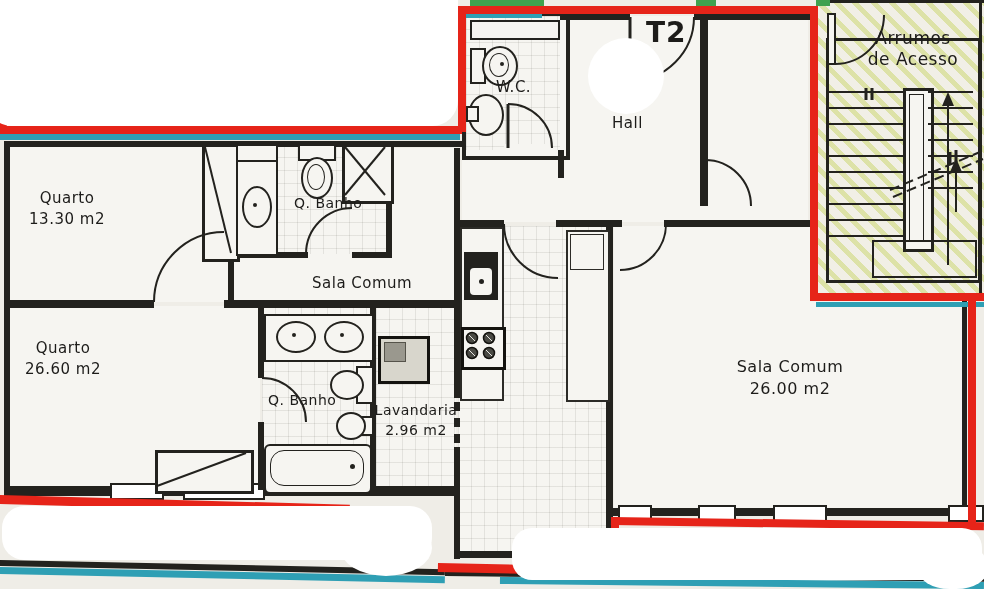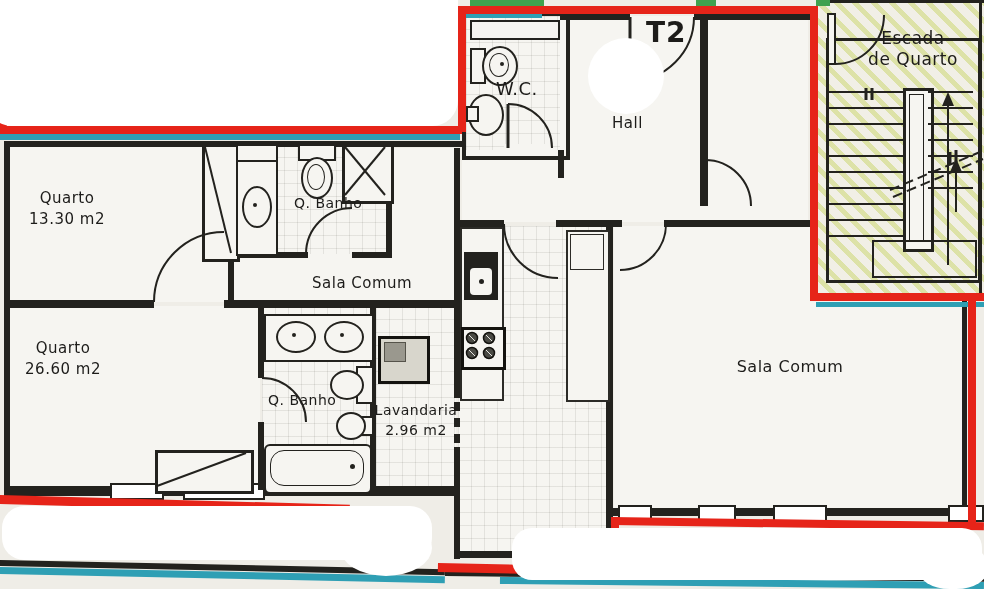--- a/index.html
+++ b/index.html
@@ -246,28 +246,28 @@
   <div class="blob" style="left:-14px;top:-12px;width:472px;height:138px;border-radius:0 0 26px 26px;"></div>
   <div class="blob" style="left:588px;top:38px;width:76px;height:76px;border-radius:50%;"></div>
   <div class="blob" style="left:2px;top:506px;width:430px;height:54px;border-radius:22px;"></div>
   <div class="blob" style="left:340px;top:520px;width:92px;height:56px;border-radius:50%;"></div>
   <div class="blob" style="left:512px;top:528px;width:470px;height:52px;border-radius:20px;"></div>
   <div class="blob" style="left:918px;top:545px;width:70px;height:44px;border-radius:45%;"></div>
 
   <div class="lbl" style="left:646px;top:16px;font-size:28px;font-weight:bold;letter-spacing:1px;">T2</div>
 
   <div class="lbl" style="left:858px;top:28px;font-size:17px;text-align:center;width:110px;line-height:21px;">
-    <div>Escada</div>
-    <div>de Quarto</div>
+    <div>Arrumos</div>
+    <div>de Acesso</div>
   </div>
 
 
   <div class="lbl" style="left:612px;top:114px;font-size:15px;">Hall</div>
 
-  <div class="lbl" style="left:496px;top:78px;font-size:18px;">W.C.</div>
+  <div class="lbl" style="left:496px;top:78px;font-size:15px;">W.C.</div>
 
   <div class="lbl" style="left:12px;top:188px;width:110px;text-align:center;font-size:15px;line-height:21px;">
     <div>Quarto</div>
     <div>13.30 m2</div>
   </div>
 
   <div class="lbl" style="left:294px;top:195px;font-size:14px;">Q. Banho</div>
 
   <div class="lbl" style="left:312px;top:274px;font-size:15px;">Sala Comum</div>
 
@@ -279,15 +279,16 @@
   <div class="lbl" style="left:268px;top:392px;font-size:14px;">Q. Banho</div>
 
   <div class="lbl" style="left:372px;top:400px;width:88px;text-align:center;font-size:14px;line-height:20px;">
     <div>Lavandaria</div>
     <div>2.96 m2</div>
   </div>
 
 
   <div class="lbl" style="left:720px;top:356px;width:140px;text-align:center;font-size:16px;line-height:22px;">
     <div>Sala Comum</div>
+    <div>26.00 m2</div>
   </div>
 
 </div>
 
 </body></html>

